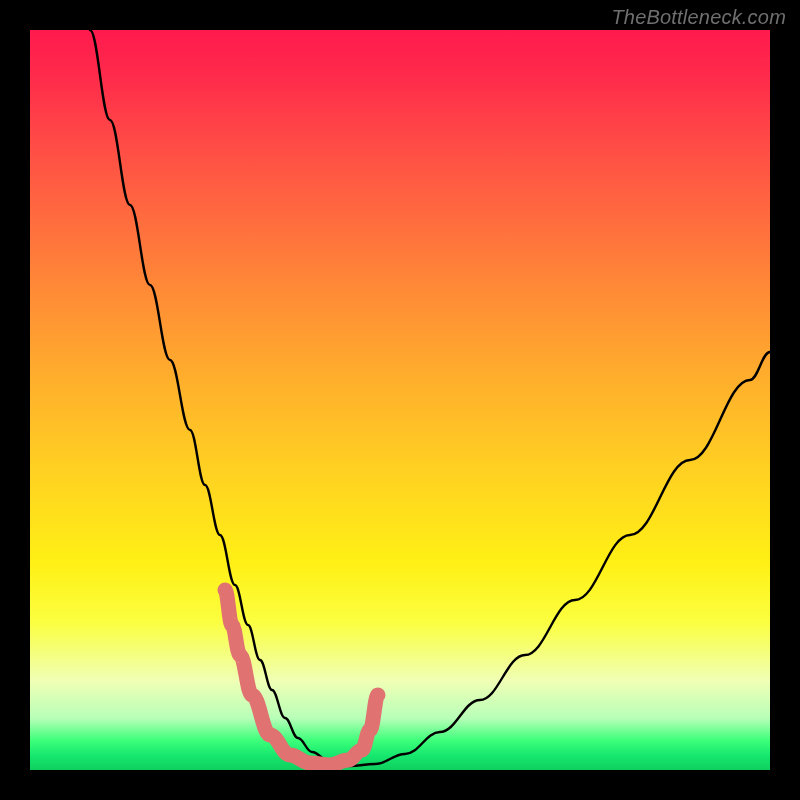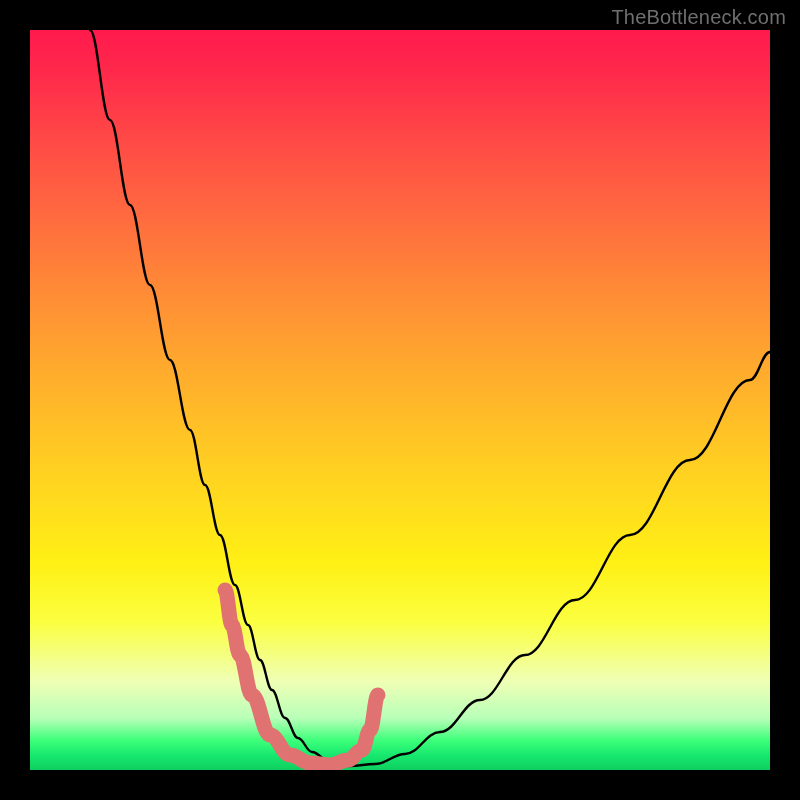--- a/index.html
+++ b/index.html
@@ -11,20 +11,21 @@
     background: #000;
     font-family: Arial, Helvetica, sans-serif;
   }
   .frame {
     position: absolute;
     top: 0;
     left: 0;
     width: 800px;
     height: 800px;
     background: #000;
+    font-style: italic;
   }
   .plot-area {
     position: absolute;
     top: 30px;
     left: 30px;
     width: 740px;
     height: 740px;
     overflow: hidden;
   }
   .gradient {

